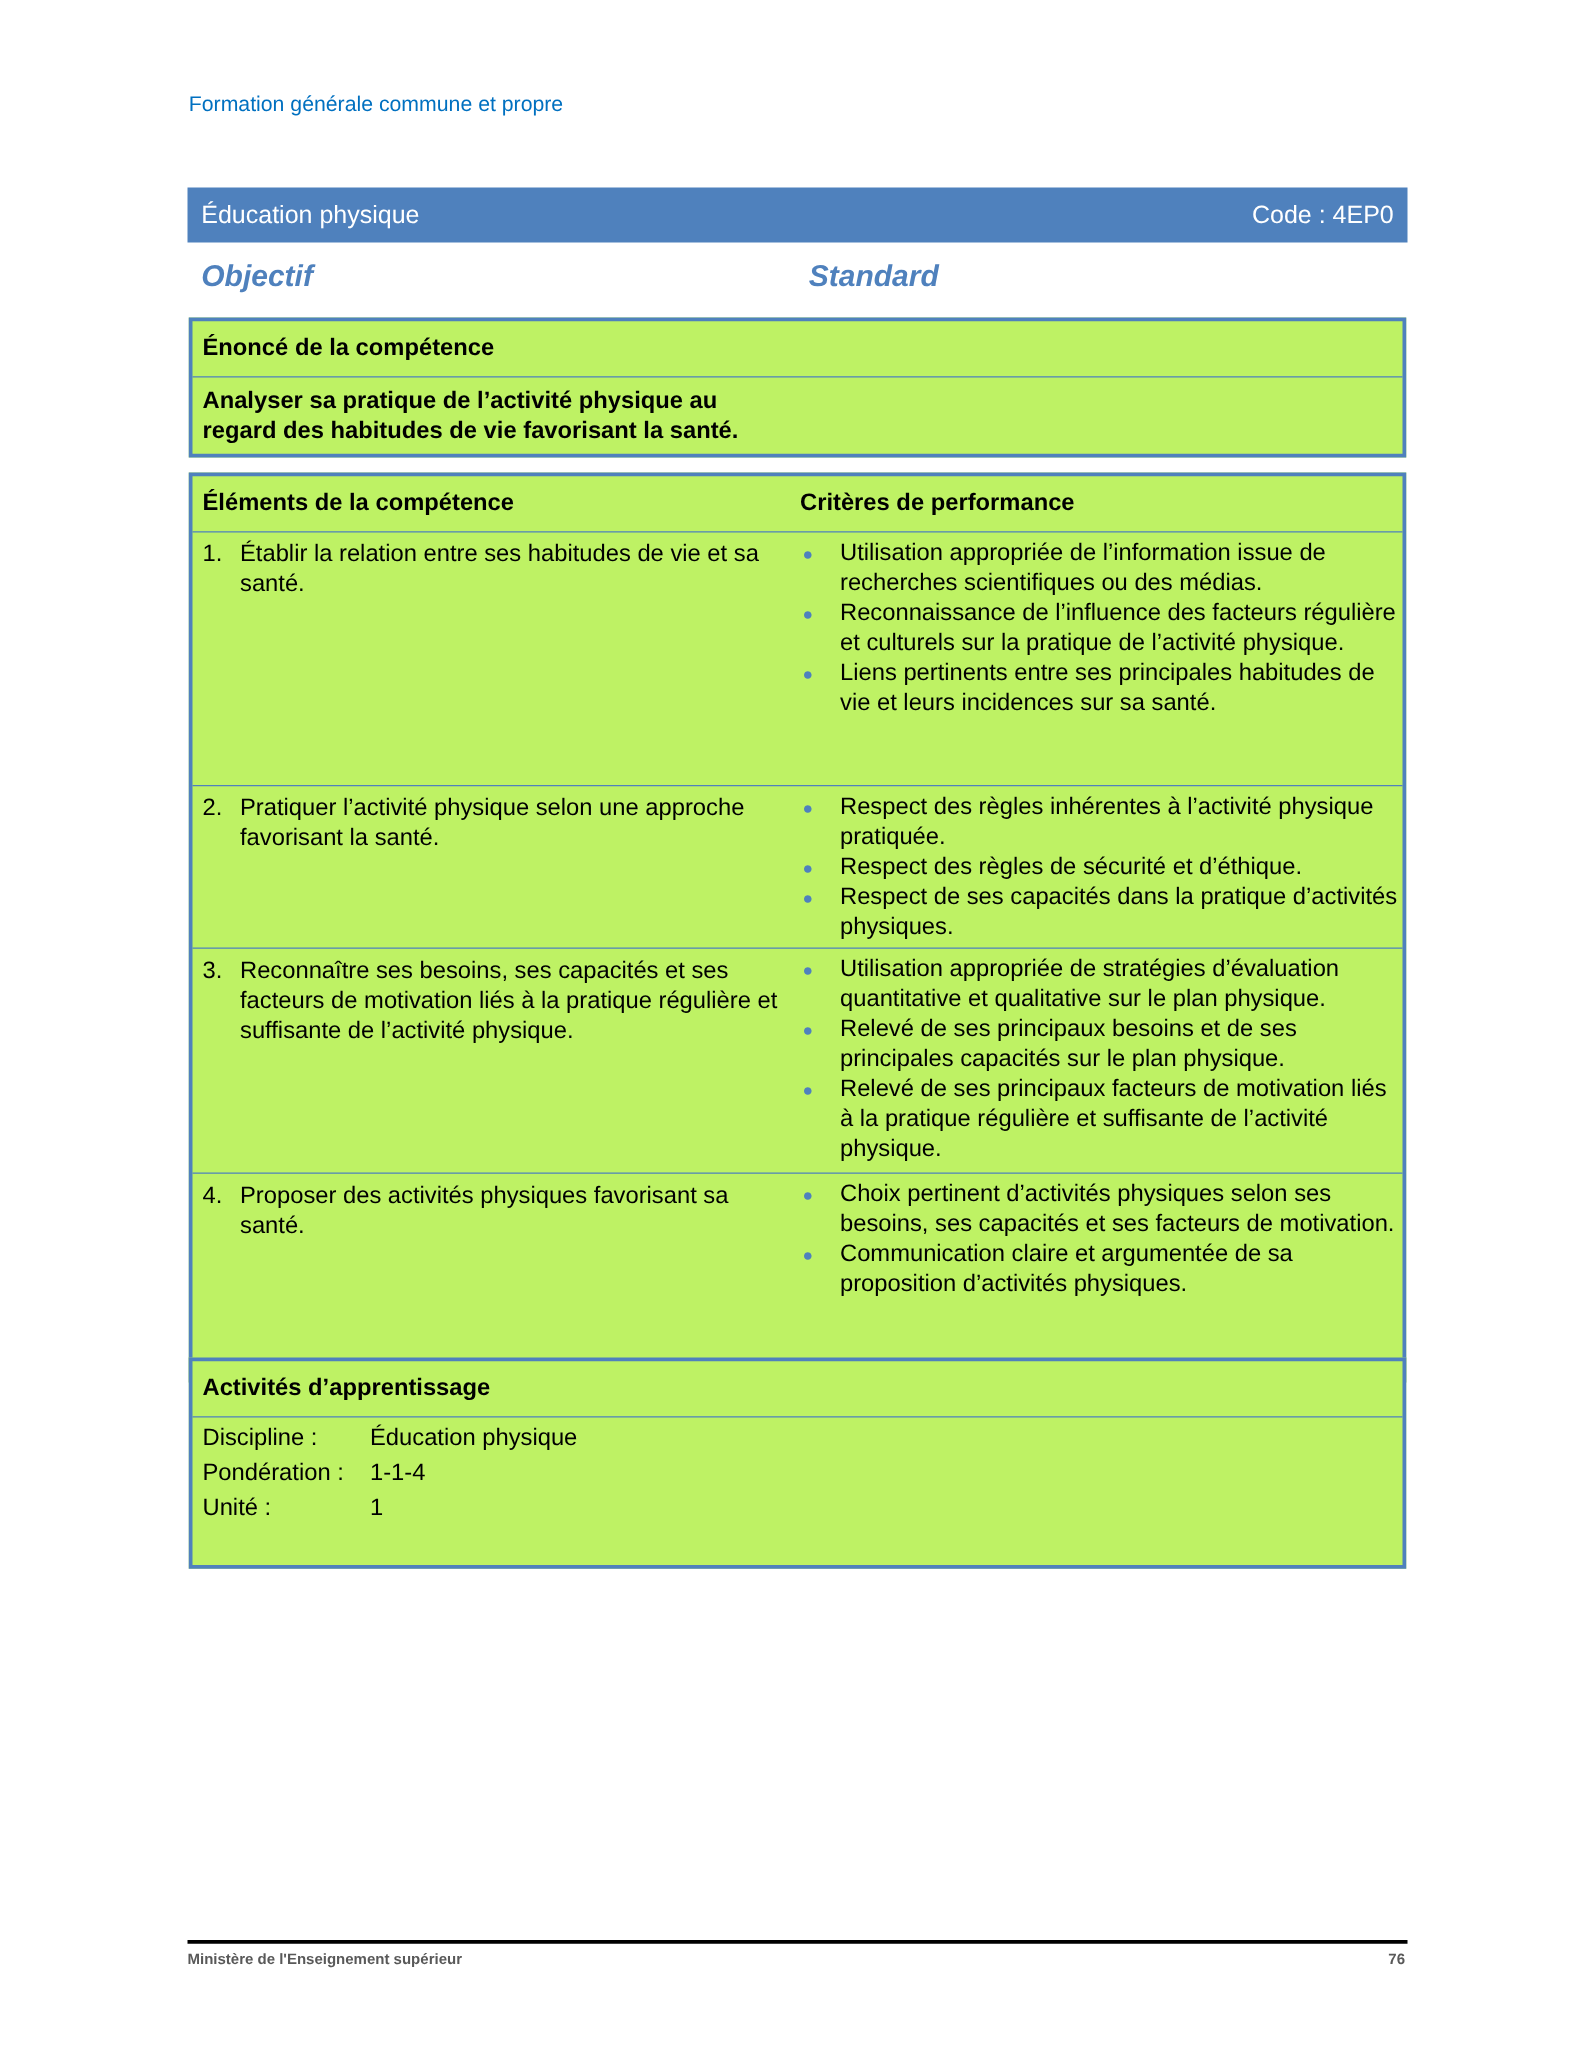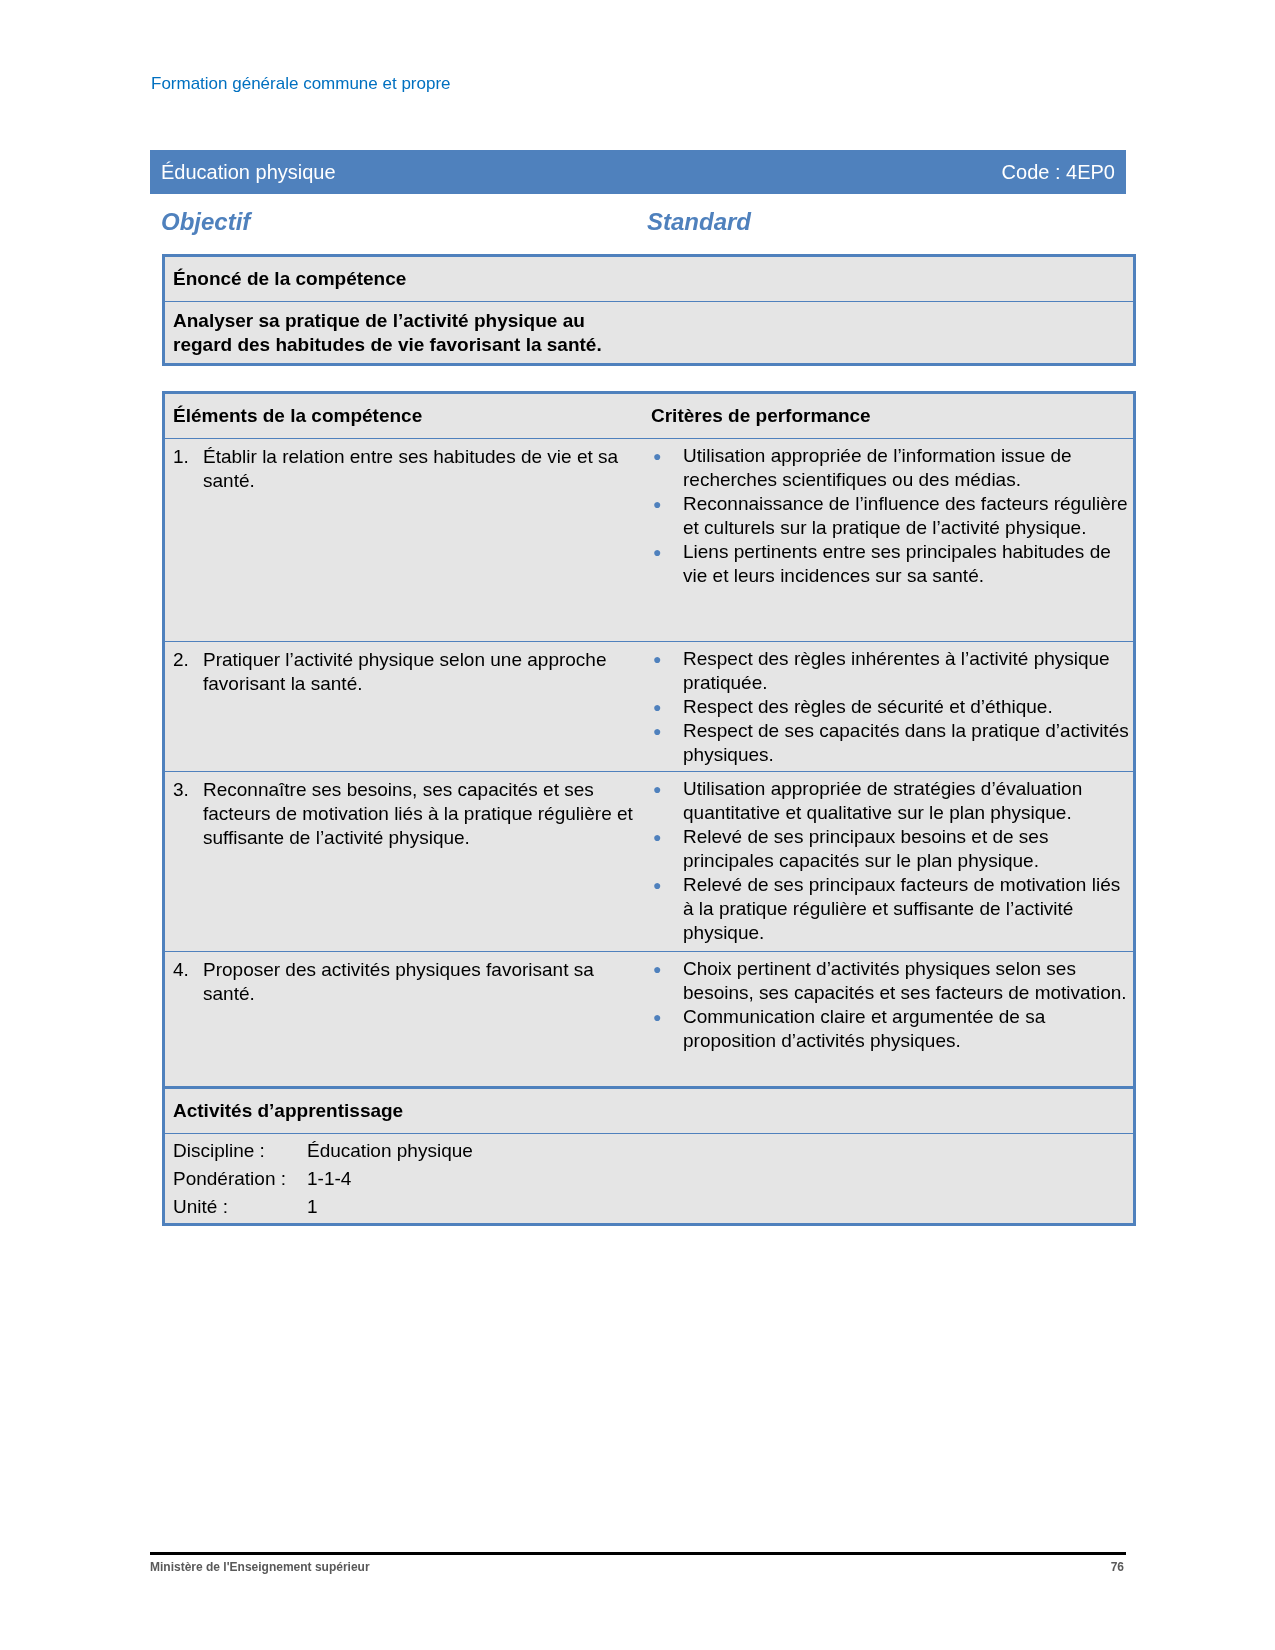--- a/index.html
+++ b/index.html
@@ -19,34 +19,34 @@
   }
   .subheads {
     position: absolute; left: 161px; top: 208px; width: 960px; height: 32px;
     font-size: 24px; font-weight: bold; font-style: italic; color: #4f81bd;
   }
   .subheads span { position: absolute; top: 0; }
   .subheads .objectif { left: 0; }
   .subheads .standard { left: 486px; }
 
   .box {
-    position: absolute; left: 162px; width: 974px;
-    border: 3px solid #4f81bd; box-sizing: border-box; background: #e5e5e5;
+    position: absolute; left: 151px; width: 974px;
+    border: 3px solid #4f81bd; box-sizing: border-box; background: #bef264;
   }
   .box .hdr {
     font-weight: bold; font-size: 19px; padding: 0 8px;
     border-bottom: 1px solid #4f81bd; display: flex; align-items: center;
   }
   .box .body { font-size: 19px; line-height: 24px; padding: 6px 8px; }
 
   .enonce { top: 254px; height: 112px; }
   .enonce .hdr { height: 44px; }
   .enonce .body { width: 440px; padding-top: 7px; font-weight: bold; }
 
-  .elements { top: 378px; height: 728px; margin-top: 13px; }
+  .elements { top: 378px; height: 728px; }
   .elements .hdr { height: 44px; padding: 0; }
   .elements .hdr .c1 { width: 486px; padding-left: 8px; box-sizing: border-box; }
   .elements .hdr .c2 { padding-left: 0; }
   .el-row { display: flex; border-bottom: 1px solid #4f81bd; box-sizing: border-box; }
   .el-row:last-child { border-bottom: none; }
   .el-left {
     width: 486px; box-sizing: border-box; padding: 6px 8px;
     font-size: 19px; line-height: 24px; display: flex;
   }
   .el-left .num { width: 30px; flex: none; }
@@ -55,21 +55,21 @@
   .crit .bullet {
     width: 30px; flex: none; color: #4f81bd; font-size: 14px;
     text-align: left; padding-left: 2px; line-height: 24px;
   }
   .crit .txt { flex: 1; }
   .r1 { height: 203px; }
   .r2 { height: 130px; }
   .r3 { height: 180px; }
   .r4 { height: 130px; }
 
-  .activites { top: 1086px; height: 140px; }
+  .activites { top: 1086px; height: 169px; }
   .activites .hdr { height: 44px; }
   .activites .body { padding-top: 3px; line-height: 28px; }
   .act-row { display: flex; }
   .act-row .lbl { width: 134px; }
 
   .footer-rule {
     position: absolute; left: 150px; top: 1552px; width: 976px; height: 3px; background: #000000;
   }
   .footer {
     position: absolute; left: 150px; top: 1560px; width: 976px;

